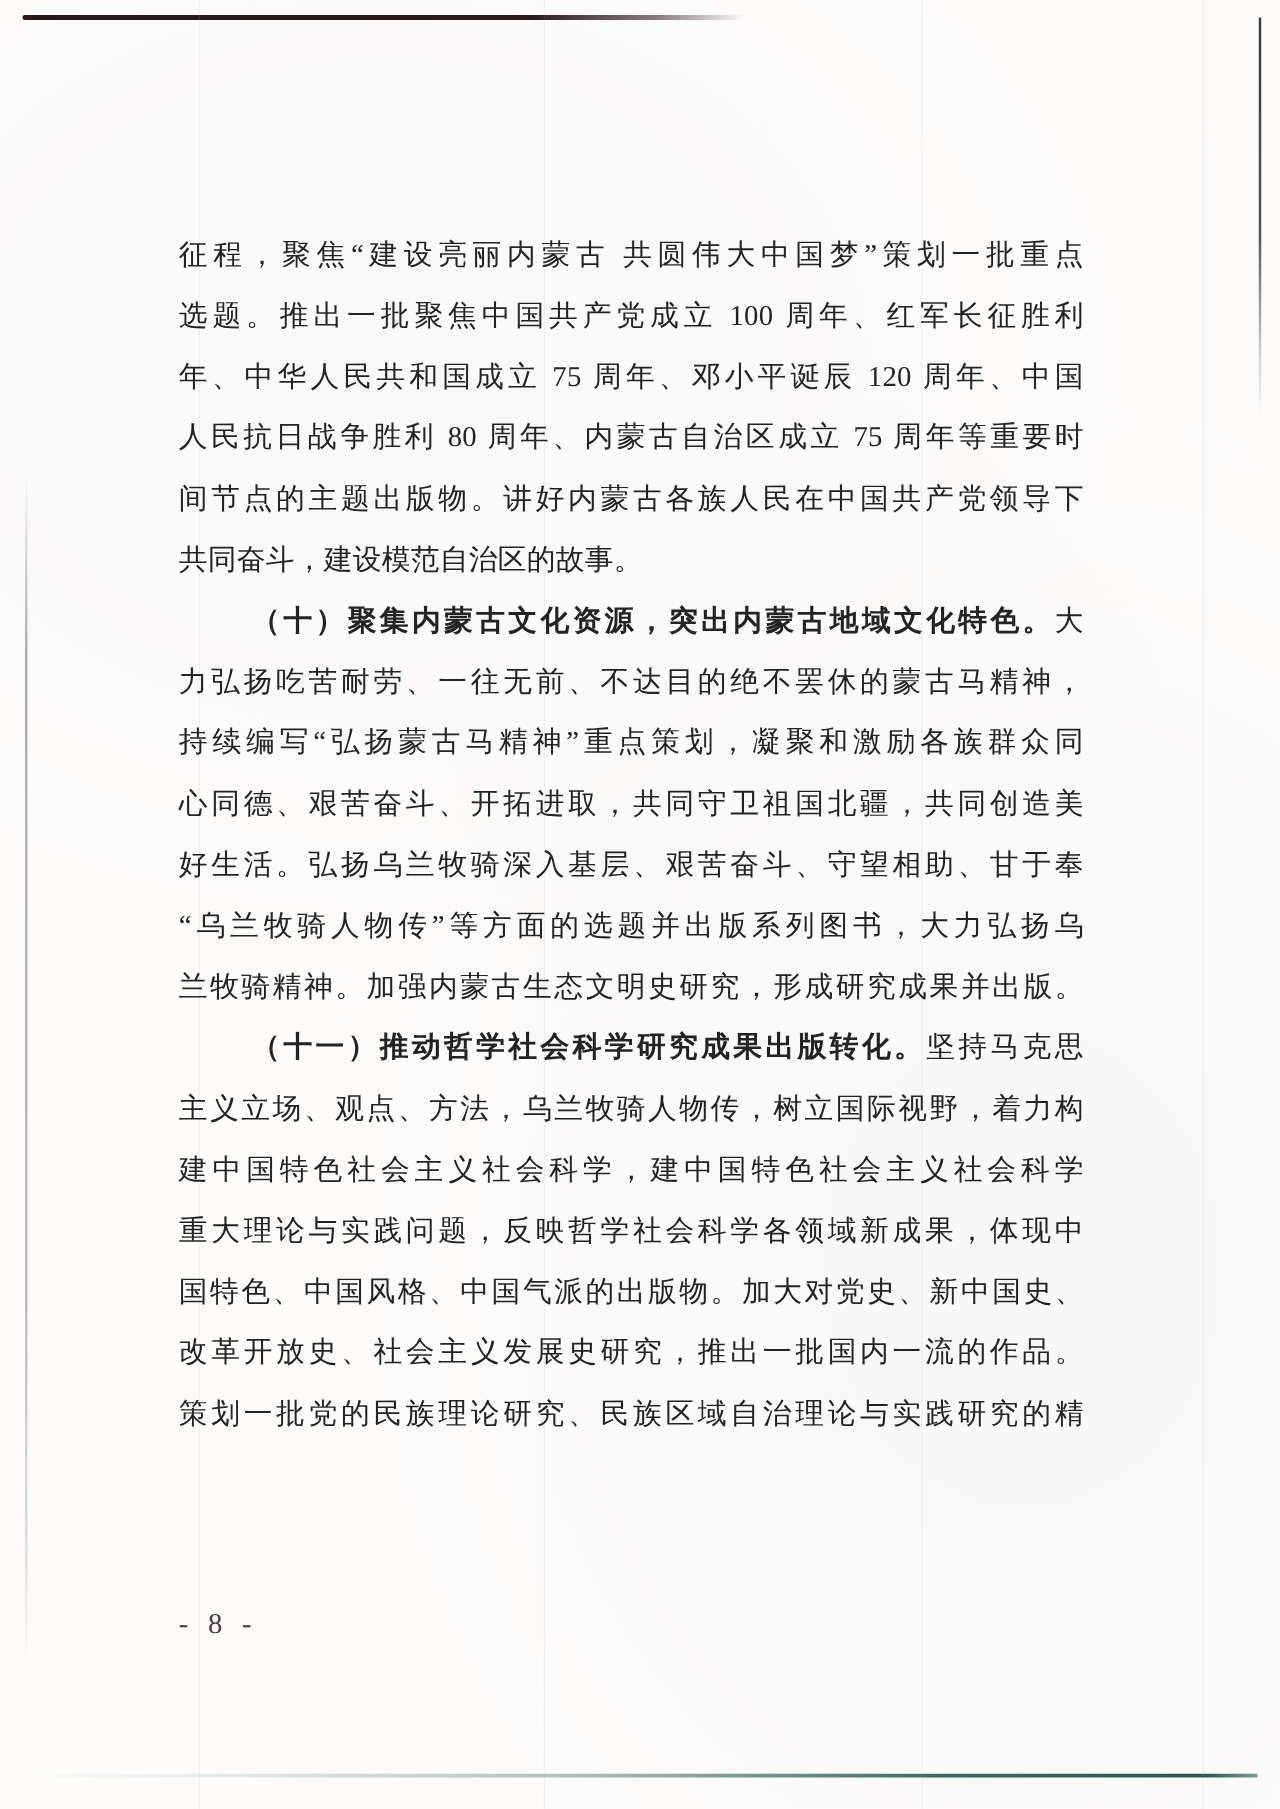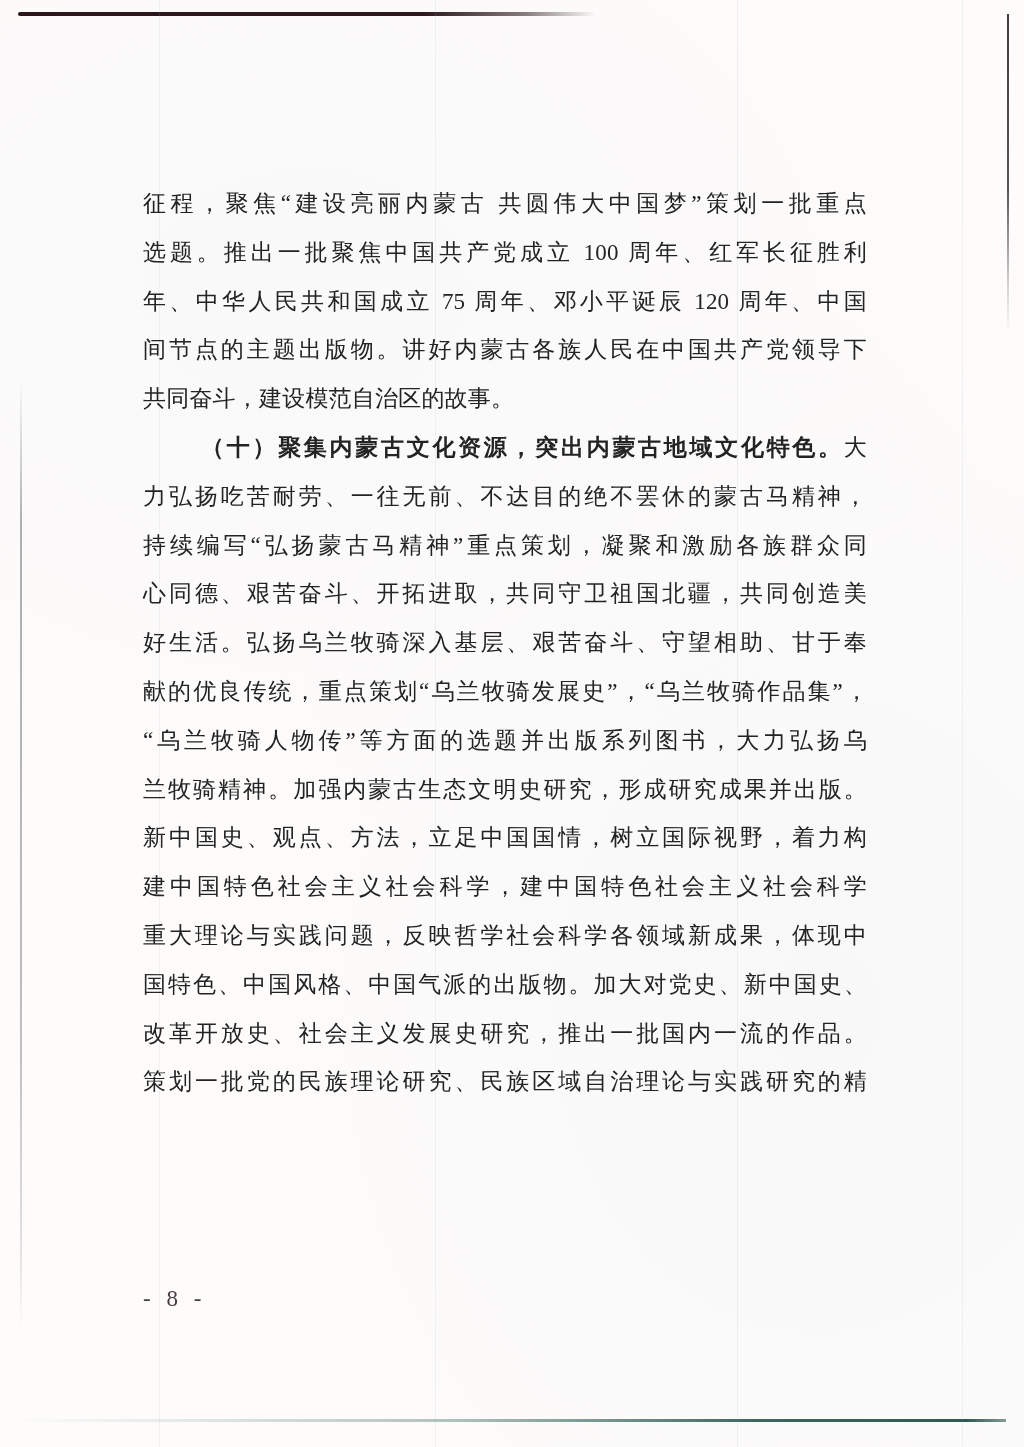--- a/index.html
+++ b/index.html
@@ -121,31 +121,32 @@
 
   <div class="fold f1"></div>
   <div class="fold f2"></div>
   <div class="fold f3"></div>
   <div class="fold f4"></div>
 
   <div class="text-block" id="text-block">
       <div class="line"><span>征程，聚焦“建设亮丽内蒙古 共圆伟大中国梦”策划一批重点</span></div>
       <div class="line"><span>选题。推出一批聚焦中国共产党成立 100 周年、红军长征胜利</span></div>
       <div class="line"><span>年、中华人民共和国成立 75 周年、邓小平诞辰 120 周年、中国</span></div>
+      <div class="line"><span>人民抗日战争胜利 80 周年、内蒙古自治区成立 75 周年等重要时</span></div>
       <div class="line"><span>间节点的主题出版物。讲好内蒙古各族人民在中国共产党领导下</span></div>
       <div class="line short"><span>共同奋斗，建设模范自治区的故事。</span></div>
       <div class="line indent"><span class="b">（十）聚集内蒙古文化资源，突出内蒙古地域文化特色。</span><span>大</span></div>
       <div class="line"><span>力弘扬吃苦耐劳、一往无前、不达目的绝不罢休的蒙古马精神，</span></div>
       <div class="line"><span>持续编写“弘扬蒙古马精神”重点策划，凝聚和激励各族群众同</span></div>
       <div class="line"><span>心同德、艰苦奋斗、开拓进取，共同守卫祖国北疆，共同创造美</span></div>
       <div class="line"><span>好生活。弘扬乌兰牧骑深入基层、艰苦奋斗、守望相助、甘于奉</span></div>
-      <div class="line tight"><span>献的优良传统，重点策划“乌兰牧骑发展史”，“乌兰牧骑作品集”，</span></div>
       <div class="line"><span>“乌兰牧骑人物传”等方面的选题并出版系列图书，大力弘扬乌</span></div>
       <div class="line"><span>兰牧骑精神。加强内蒙古生态文明史研究，形成研究成果并出版。</span></div>
-      <div class="line"><span>新中国史、观点、方法，立足中国国情，树立国际视野，着力构</span></div>
+      <div class="line indent"><span class="b">（十一）推动哲学社会科学研究成果出版转化。</span><span>坚持马克思</span></div>
+      <div class="line"><span>主义立场、观点、方法，乌兰牧骑人物传，树立国际视野，着力构</span></div>
       <div class="line"><span>建中国特色社会主义社会科学，建中国特色社会主义社会科学</span></div>
       <div class="line"><span>重大理论与实践问题，反映哲学社会科学各领域新成果，体现中</span></div>
       <div class="line"><span>国特色、中国风格、中国气派的出版物。加大对党史、新中国史、</span></div>
       <div class="line"><span>改革开放史、社会主义发展史研究，推出一批国内一流的作品。</span></div>
       <div class="line"><span>策划一批党的民族理论研究、民族区域自治理论与实践研究的精</span></div>
     </div>
 
   <div class="page-number">- 8 -</div>
 
 </div>

